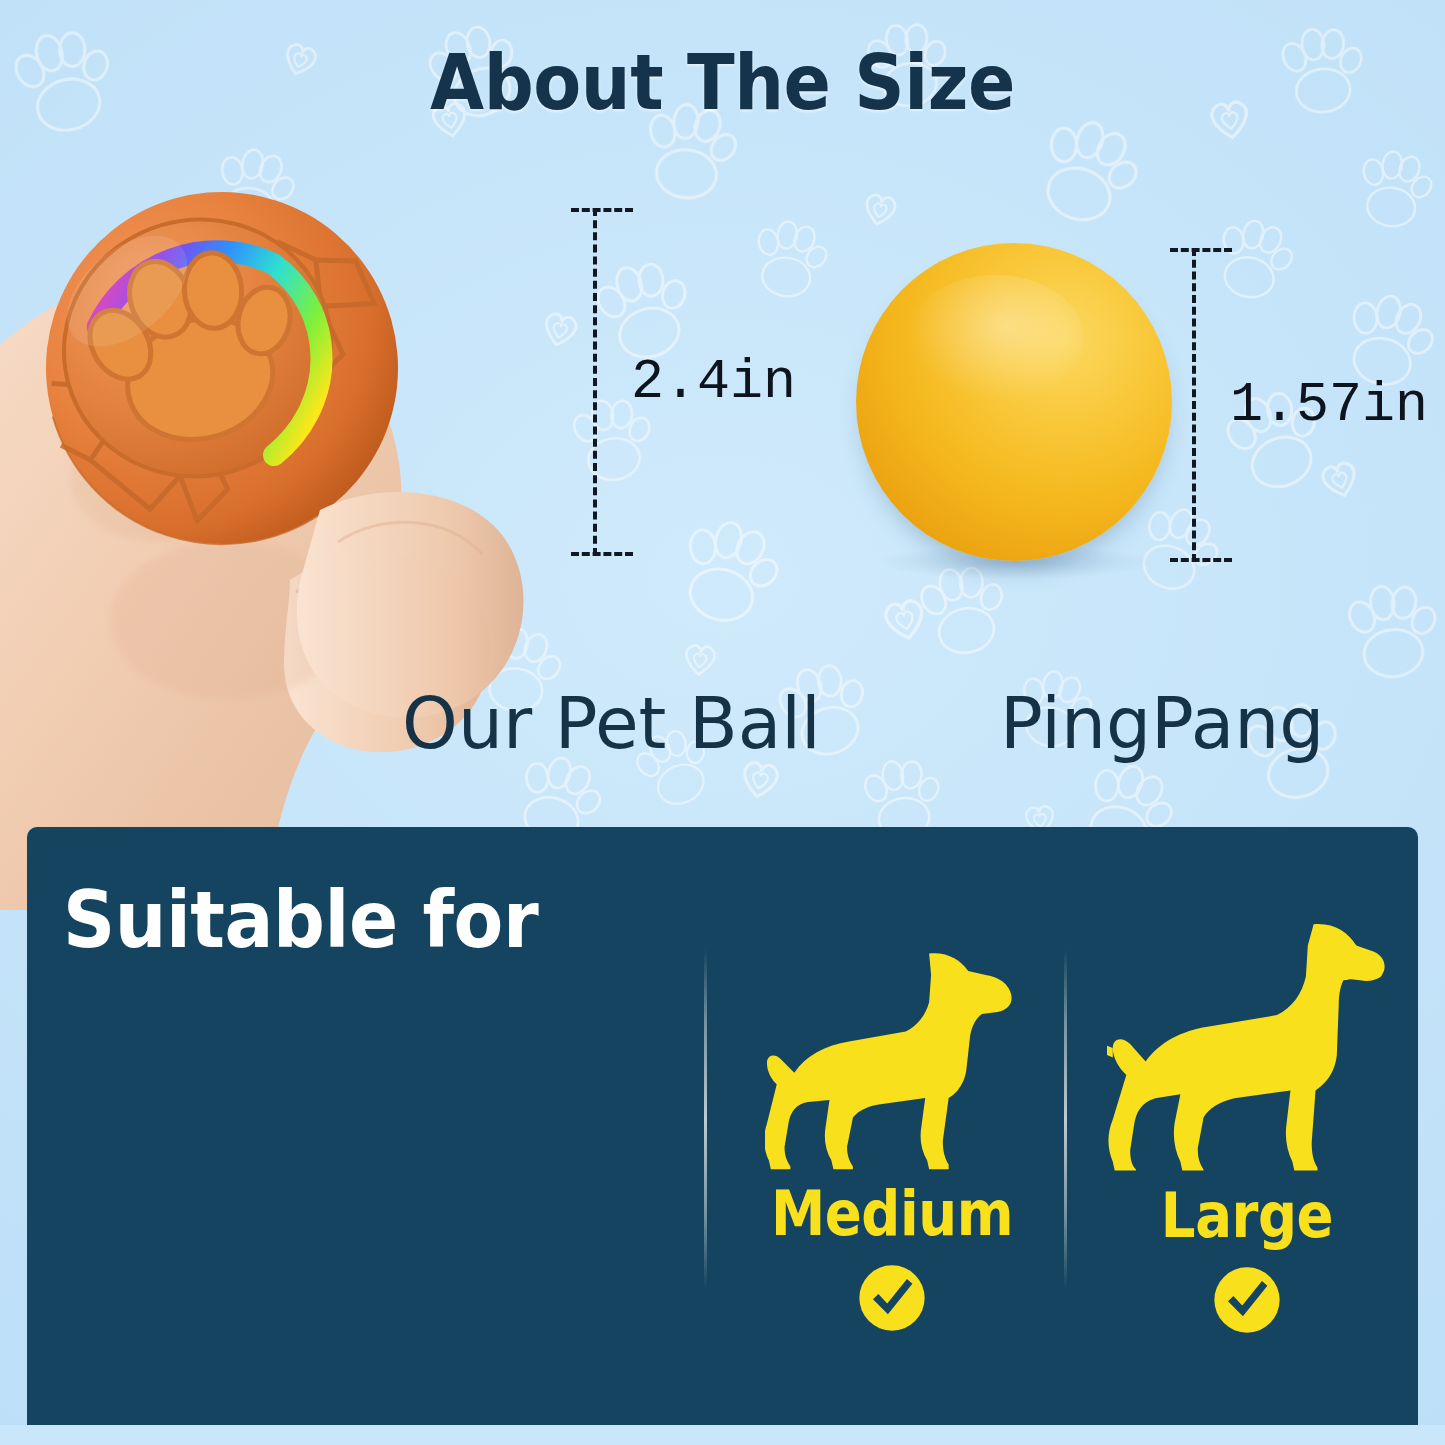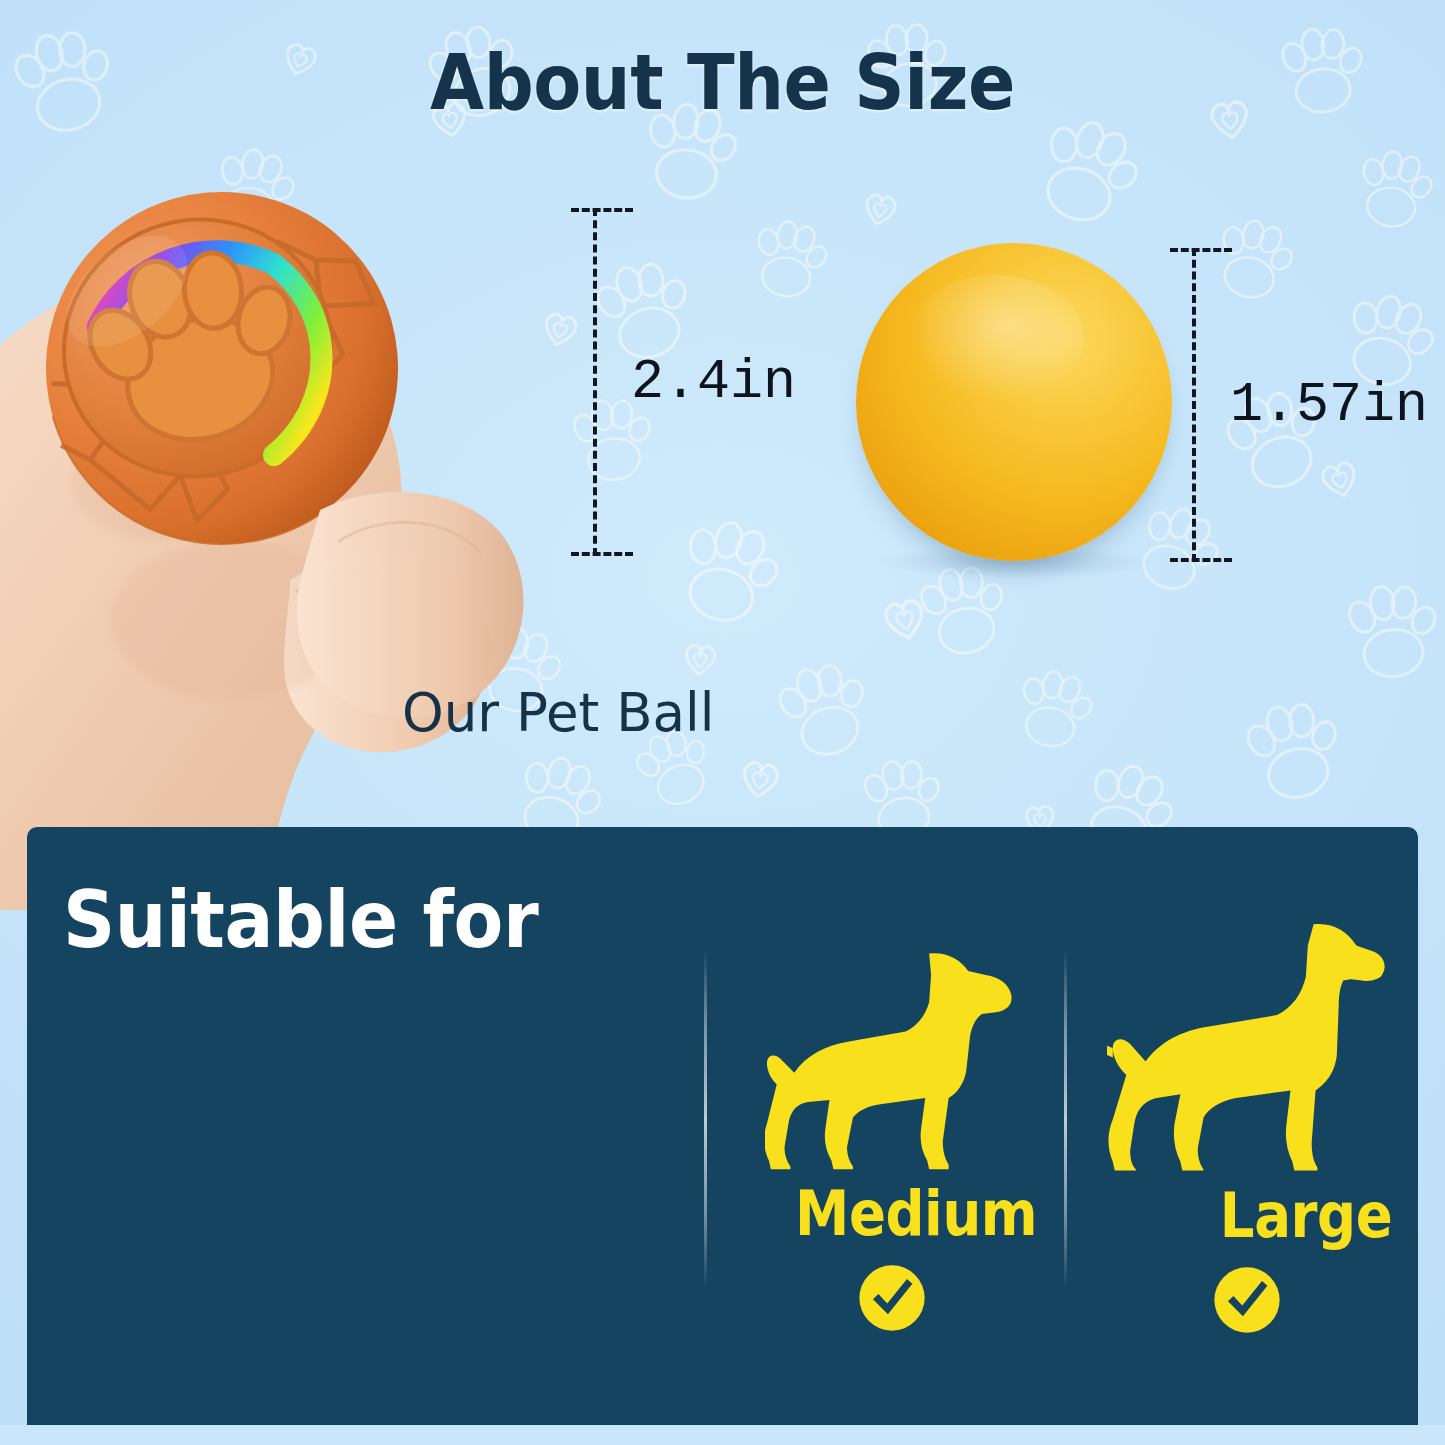--- a/index.html
+++ b/index.html
@@ -116,21 +116,21 @@
     white-space: nowrap;
     font-family: Liberation Mono, monospace;
   }
 
   #dim-left  { left: 593px; top: 208px; height: 348px; }
   #dim-right { left: 1192px; top: 248px; height: 314px; }
 
   
   .caption {
     position: absolute;
-    font-size: 53px;
+    font-size: 71px;
     color: #153247;
     white-space: nowrap;
     font-family: "DejaVu Sans", sans-serif;
   }
   #cap-left  { left: 402px;  top: 682px; }
   #cap-right { left: 1000px; top: 682px; }
 
   
   .panel {
     position: absolute;
@@ -168,22 +168,22 @@
       rgba(255,255,255,0) 100%);
   }
   #div-1 { left: 677px; }
   #div-2 { left: 1037px; }
 
   .col {
     position: absolute;
     text-align: center;
   }
   #col-small  { left: 345px; top: 150px; width: 330px; }
-  #col-medium { left: 700px; top: 118px; width: 330px; text-align: right; }
-  #col-large  { left: 1055px; top: 92px;  width: 330px; text-align: right; }
+  #col-medium { left: 700px; top: 118px; width: 330px; }
+  #col-large  { left: 1055px; top: 92px;  width: 330px; }
 
   .dog { display: block; margin: 0 auto; }
   #col-small  .dog { width: 226px; height: 192px; }
   #col-medium .dog { width: 254px; height: 226px; }
   #col-large  .dog { width: 280px; height: 254px; }
 
   .size-label {
     font-weight: bold;
     font-size: 62px;
     color: #f8e01c;
@@ -373,20 +373,21 @@
   </div>
 
   <div class="dim" id="dim-right">
     <div class="cap top"></div>
     <div class="vline"></div>
     <div class="cap bot"></div>
     <div class="label">1.57in</div>
   </div>
 
   <div class="caption" id="cap-left">Our Pet Ball</div>
+  <div class="caption" id="cap-right">PingPang</div>
 
   <div class="panel">
     <div class="panel-title">Suitable for</div>
 
     <div class="divider" id="div-1"></div>
     <div class="divider" id="div-2"></div>
 
 
     <div class="col" id="col-medium">
       <svg class="dog" viewBox="0 0 260 230" xmlns="http://www.w3.org/2000/svg">

